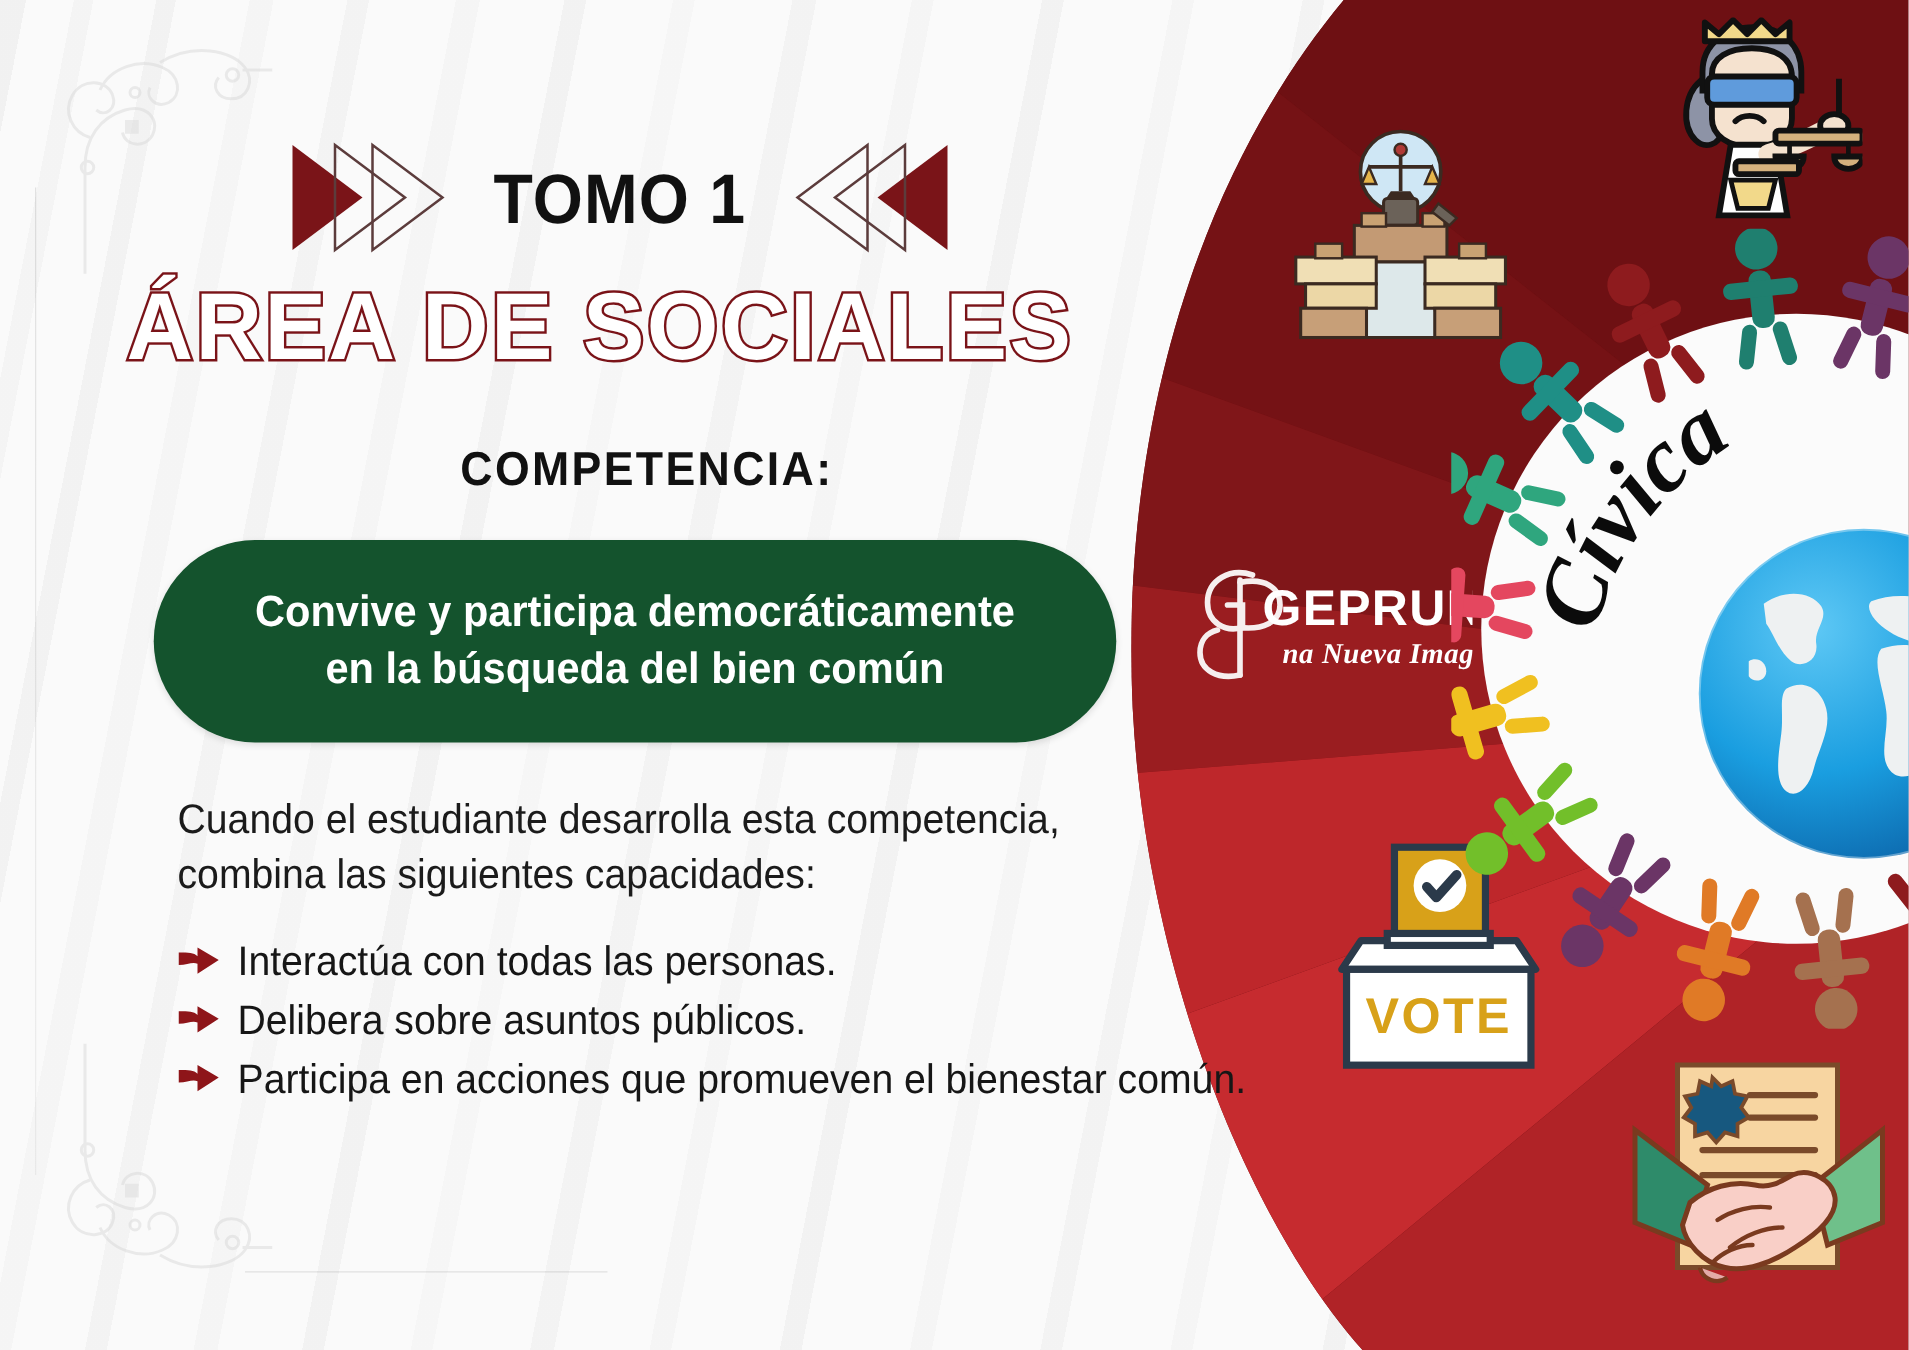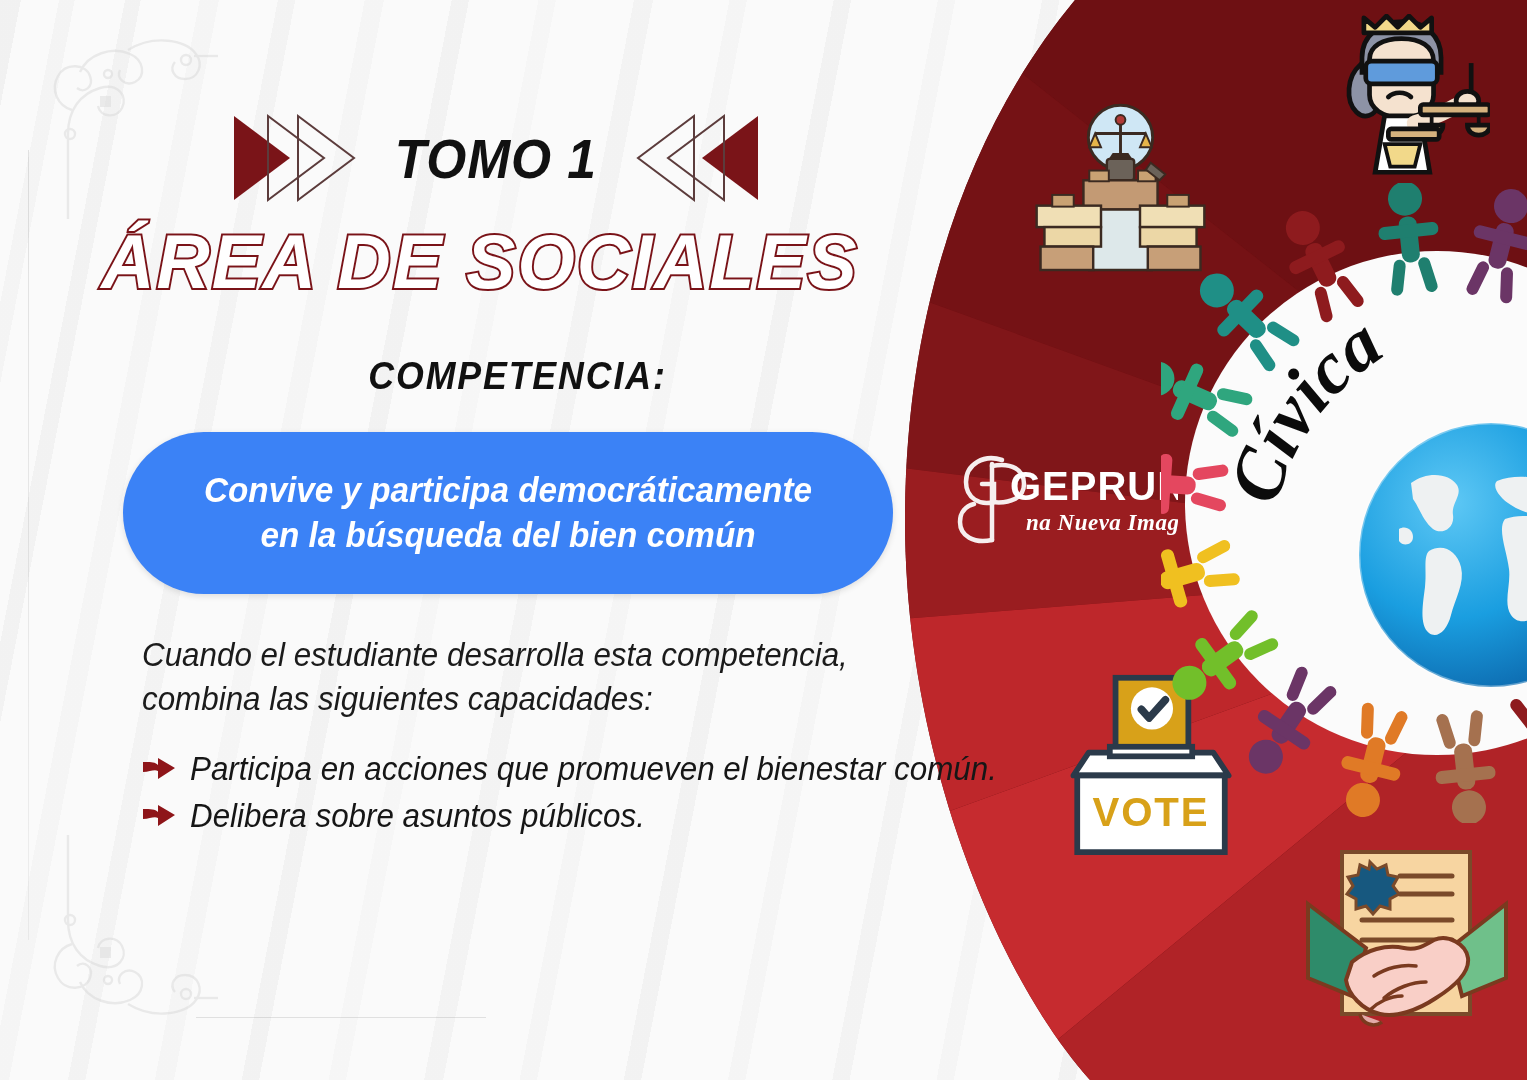--- a/index.html
+++ b/index.html
@@ -60,21 +60,21 @@
   .hairline-h {
     position: absolute; left: 196px; bottom: 62px;
     width: 290px; height: 1px;
     background: rgba(0,0,0,0.10);
   }
 
   
   .content {
     position: absolute;
     left: 0; top: 0;
-    width: 960px; height: 1080px; font-style: italic;
+    width: 960px; height: 1080px;
   }
 
   
   .tomo-row {
     position: absolute;
     left: 232px; top: 112px;
     display: flex; align-items: center; gap: 26px;
   }
   .tomo-label {
     font-family: "Liberation Sans", sans-serif;
@@ -117,21 +117,21 @@
     transform: scaleX(0.94);
   }
 
   
   .pill {
     position: absolute;
     left: 123px; top: 432px;
     width: 770px;
     height: 162px;
     border-radius: 81px;
-    background: #3b82f6;
+    background: #14532d;
     display: flex;
     align-items: center;
     justify-content: center;
     box-shadow: 0 2px 6px rgba(0,0,0,0.12);
   }
   .pill-text {
     color: #ffffff;
     font-family: "Liberation Sans", sans-serif;
     font-weight: bold;
     font-size: 35px;
@@ -284,27 +284,33 @@
     <div class="intro">
       <span>Cuando el estudiante desarrolla esta competencia,</span><br>
       <span>combina las siguientes capacidades:</span>
     </div>
 
     <ul class="caps">
       <li class="cap-item">
         <svg class="cap-arrow" viewBox="0 0 34 26">
           <path d="M1,6 C9,6 13,6 16,9 L16,2 L33,12 L16,23 L16,15 C12,13 8,16 1,16 Z" fill="#8E1519"></path>
         </svg>
-        <span class="cap-text">Participa en acciones que promueven el bienestar común.</span>
+        <span class="cap-text">Interactúa con todas las personas.</span>
       </li>
       <li class="cap-item">
         <svg class="cap-arrow" viewBox="0 0 34 26">
           <path d="M1,6 C9,6 13,6 16,9 L16,2 L33,12 L16,23 L16,15 C12,13 8,16 1,16 Z" fill="#8E1519"></path>
         </svg>
         <span class="cap-text">Delibera sobre asuntos públicos.</span>
+      </li>
+      <li class="cap-item">
+        <svg class="cap-arrow" viewBox="0 0 34 26">
+          <path d="M1,6 C9,6 13,6 16,9 L16,2 L33,12 L16,23 L16,15 C12,13 8,16 1,16 Z" fill="#8E1519"></path>
+        </svg>
+        <span class="cap-text">Participa en acciones que promueven el bienestar común.</span>
       </li>
     </ul>
   </div>
 
   <svg class="art icon-courtroom" viewBox="0 0 200 200">
     <circle cx="100" cy="44" r="33" fill="#cfe7f5" stroke="#3b2a21" stroke-width="3"></circle>
     <path d="M100 26 L100 60" stroke="#3b2a21" stroke-width="3"></path>
     <path d="M74 40 L126 40" stroke="#3b2a21" stroke-width="3"></path>
     <circle cx="100" cy="26" r="5" fill="#b03a36" stroke="#3b2a21" stroke-width="2"></circle>
     <path d="M74 40 L68 54 L80 54 Z" fill="#e6b54a" stroke="#3b2a21" stroke-width="2"></path>

